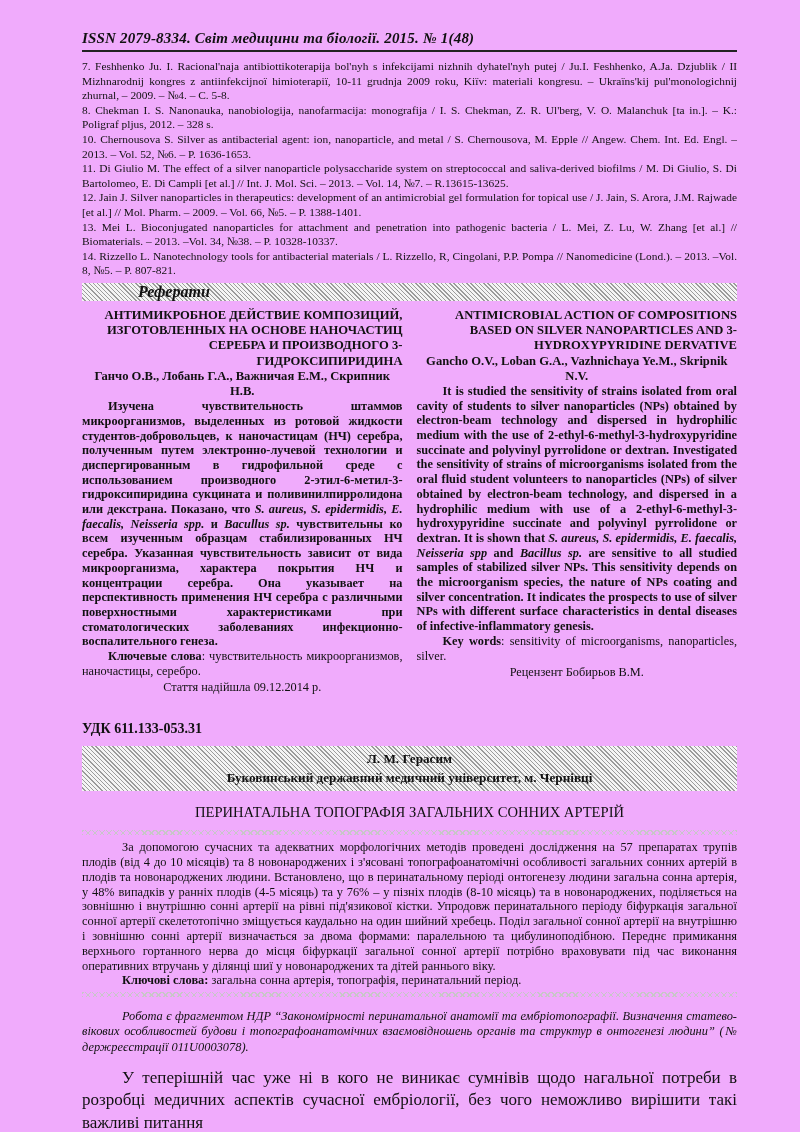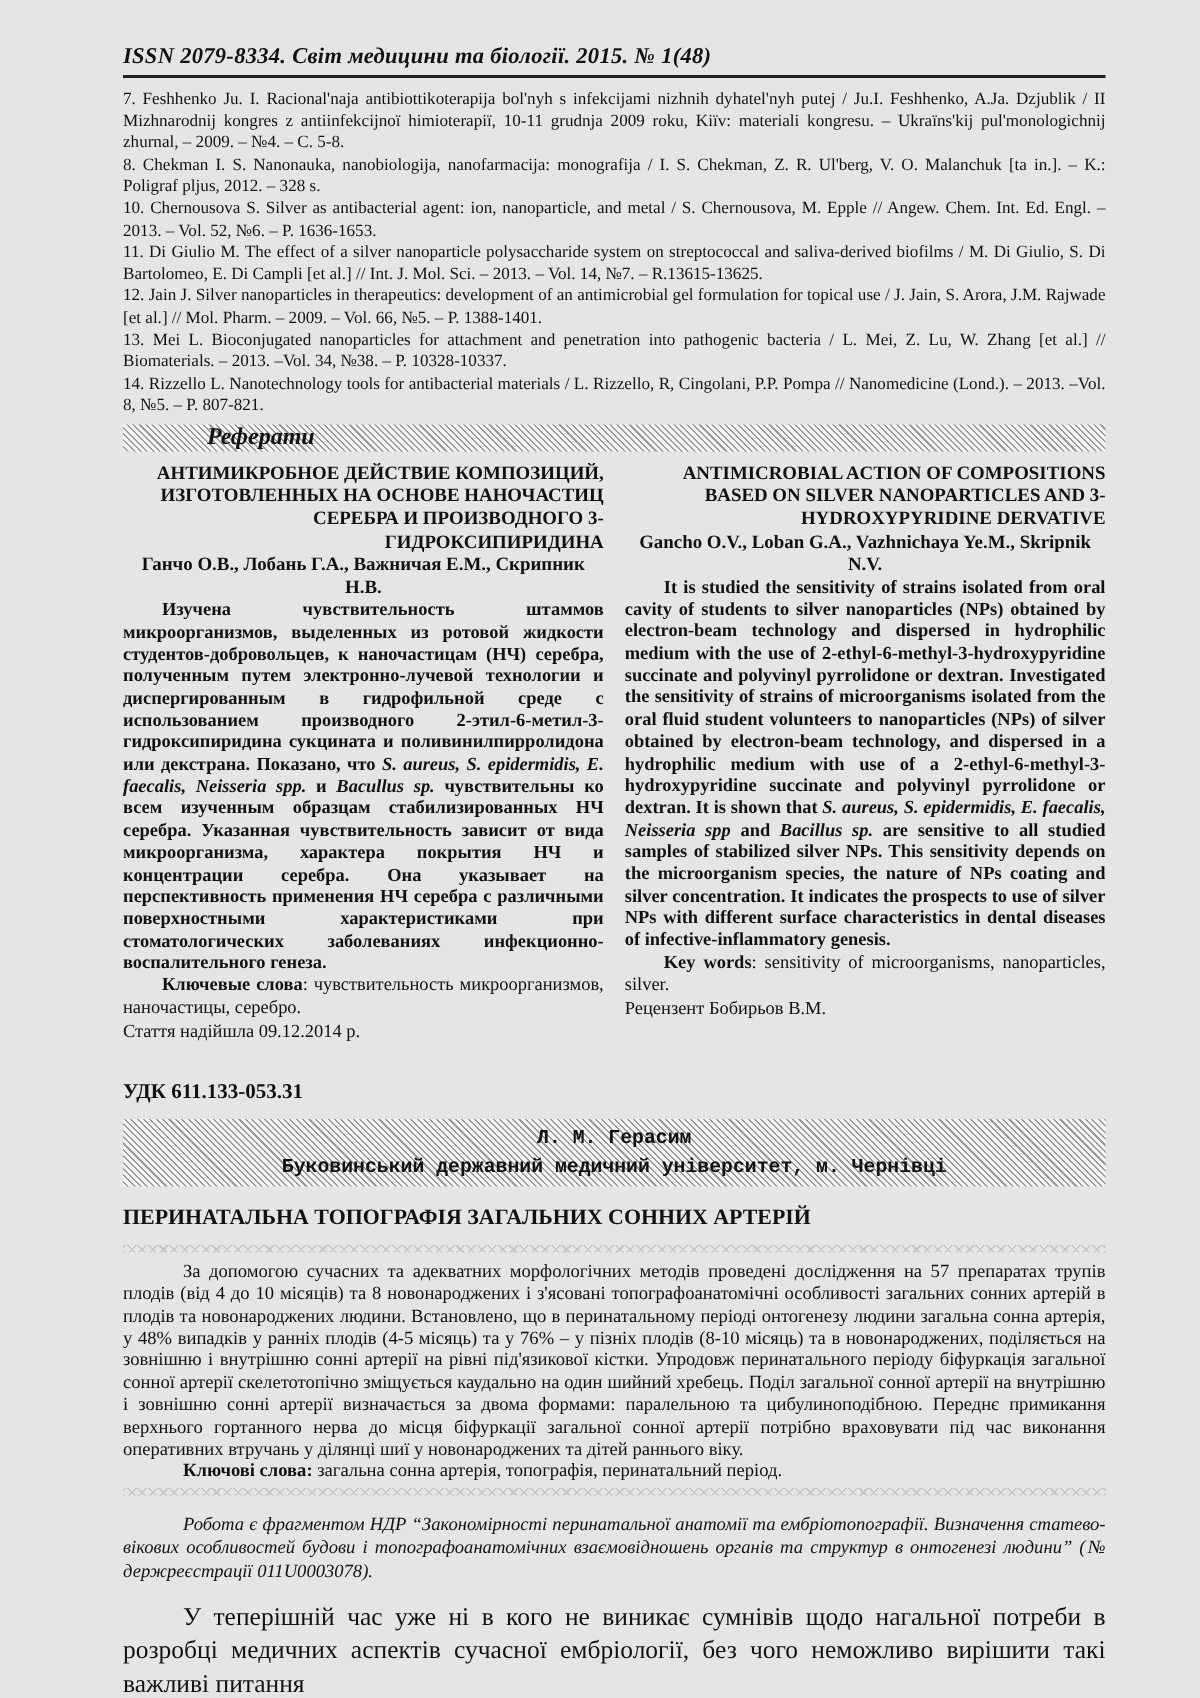--- a/index.html
+++ b/index.html
@@ -1,18 +1,18 @@
 <!DOCTYPE html>
 <html><head>
 <meta charset="utf-8">
 <style>
   html,body{margin:0;padding:0;background:#ffffff;}
   .page{
     width:800px;height:1132px;box-sizing:border-box;overflow:hidden;
-    padding:30px 63px 0 82px;background:#e5e5e5;color:#111;
+    padding:30px 63px 0 82px;background:#f0abfc;color:#111;
     font-family:"Liberation Serif","DejaVu Serif",serif;position:relative;
   }
   
   .journal-header{
     font-size:15px;font-weight:bold;font-style:italic;letter-spacing:.2px;
     border-bottom:2px solid #222;padding-bottom:3px;margin-bottom:7px;
   }
   
   .references{font-size:11.4px;line-height:14.6px;text-align:justify;}
   .references .ref{margin:0;}
@@ -26,28 +26,28 @@
   .referaty-bar .lbl{
     font-size:16px;font-weight:bold;font-style:italic;padding-left:56px;
   }
   
   .cols{display:flex;gap:14px;margin-top:2px;}
   .col{flex:1 1 0;font-size:12.3px;line-height:14.7px;}
   .col .abs-title{font-weight:bold;text-align:right;font-size:12.6px;line-height:15.2px;}
   .col .abs-authors{font-weight:bold;text-align:center;font-size:12.6px;line-height:15.2px;}
   .col .abs-body{text-align:justify;text-indent:26px;margin:0;font-weight:bold;}
   .col .kw{text-align:justify;text-indent:26px;margin:0;}
-  .col .tail{text-align:left;margin-top:2px;}
+  .col .tail{text-align:center;margin-top:2px;}
   .bold{font-weight:bold;margin-top:46px;}
   
   .udk{font-weight:bold;font-size:14px;margin-top:26px;}
-  .author-banner{margin-top:9px;padding:4px 0;text-align:center;font-family:Liberation Mono, monospace;}
+  .author-banner{margin-top:9px;padding:4px 0;text-align:center;}
   .author-banner div{font-weight:bold;font-size:13.2px;line-height:18.5px;}
   .article-title{
-    font-weight:bold;font-size:14.6px;margin:13px 0 9px;
+    text-align:center;font-weight:normal;font-size:14.6px;margin:13px 0 9px;
   }
   .zigzag{
     height:5px;margin:2px 0 5px;
     background:
       repeating-linear-gradient(45deg,#c7c7c7 0 1px,transparent 1px 5px),
       repeating-linear-gradient(-45deg,#c7c7c7 0 1px,transparent 1px 5px);
   }
   .article-abstract{font-size:12.4px;line-height:14.8px;text-align:justify;text-indent:40px;margin:2px 0 0;}
   .article-keywords{font-size:12.4px;line-height:14.8px;text-align:justify;text-indent:40px;margin:0 0 4px;}
   .ndr{font-size:12.4px;line-height:15.2px;font-style:italic;text-align:justify;text-indent:40px;margin:12px 0 0;}

